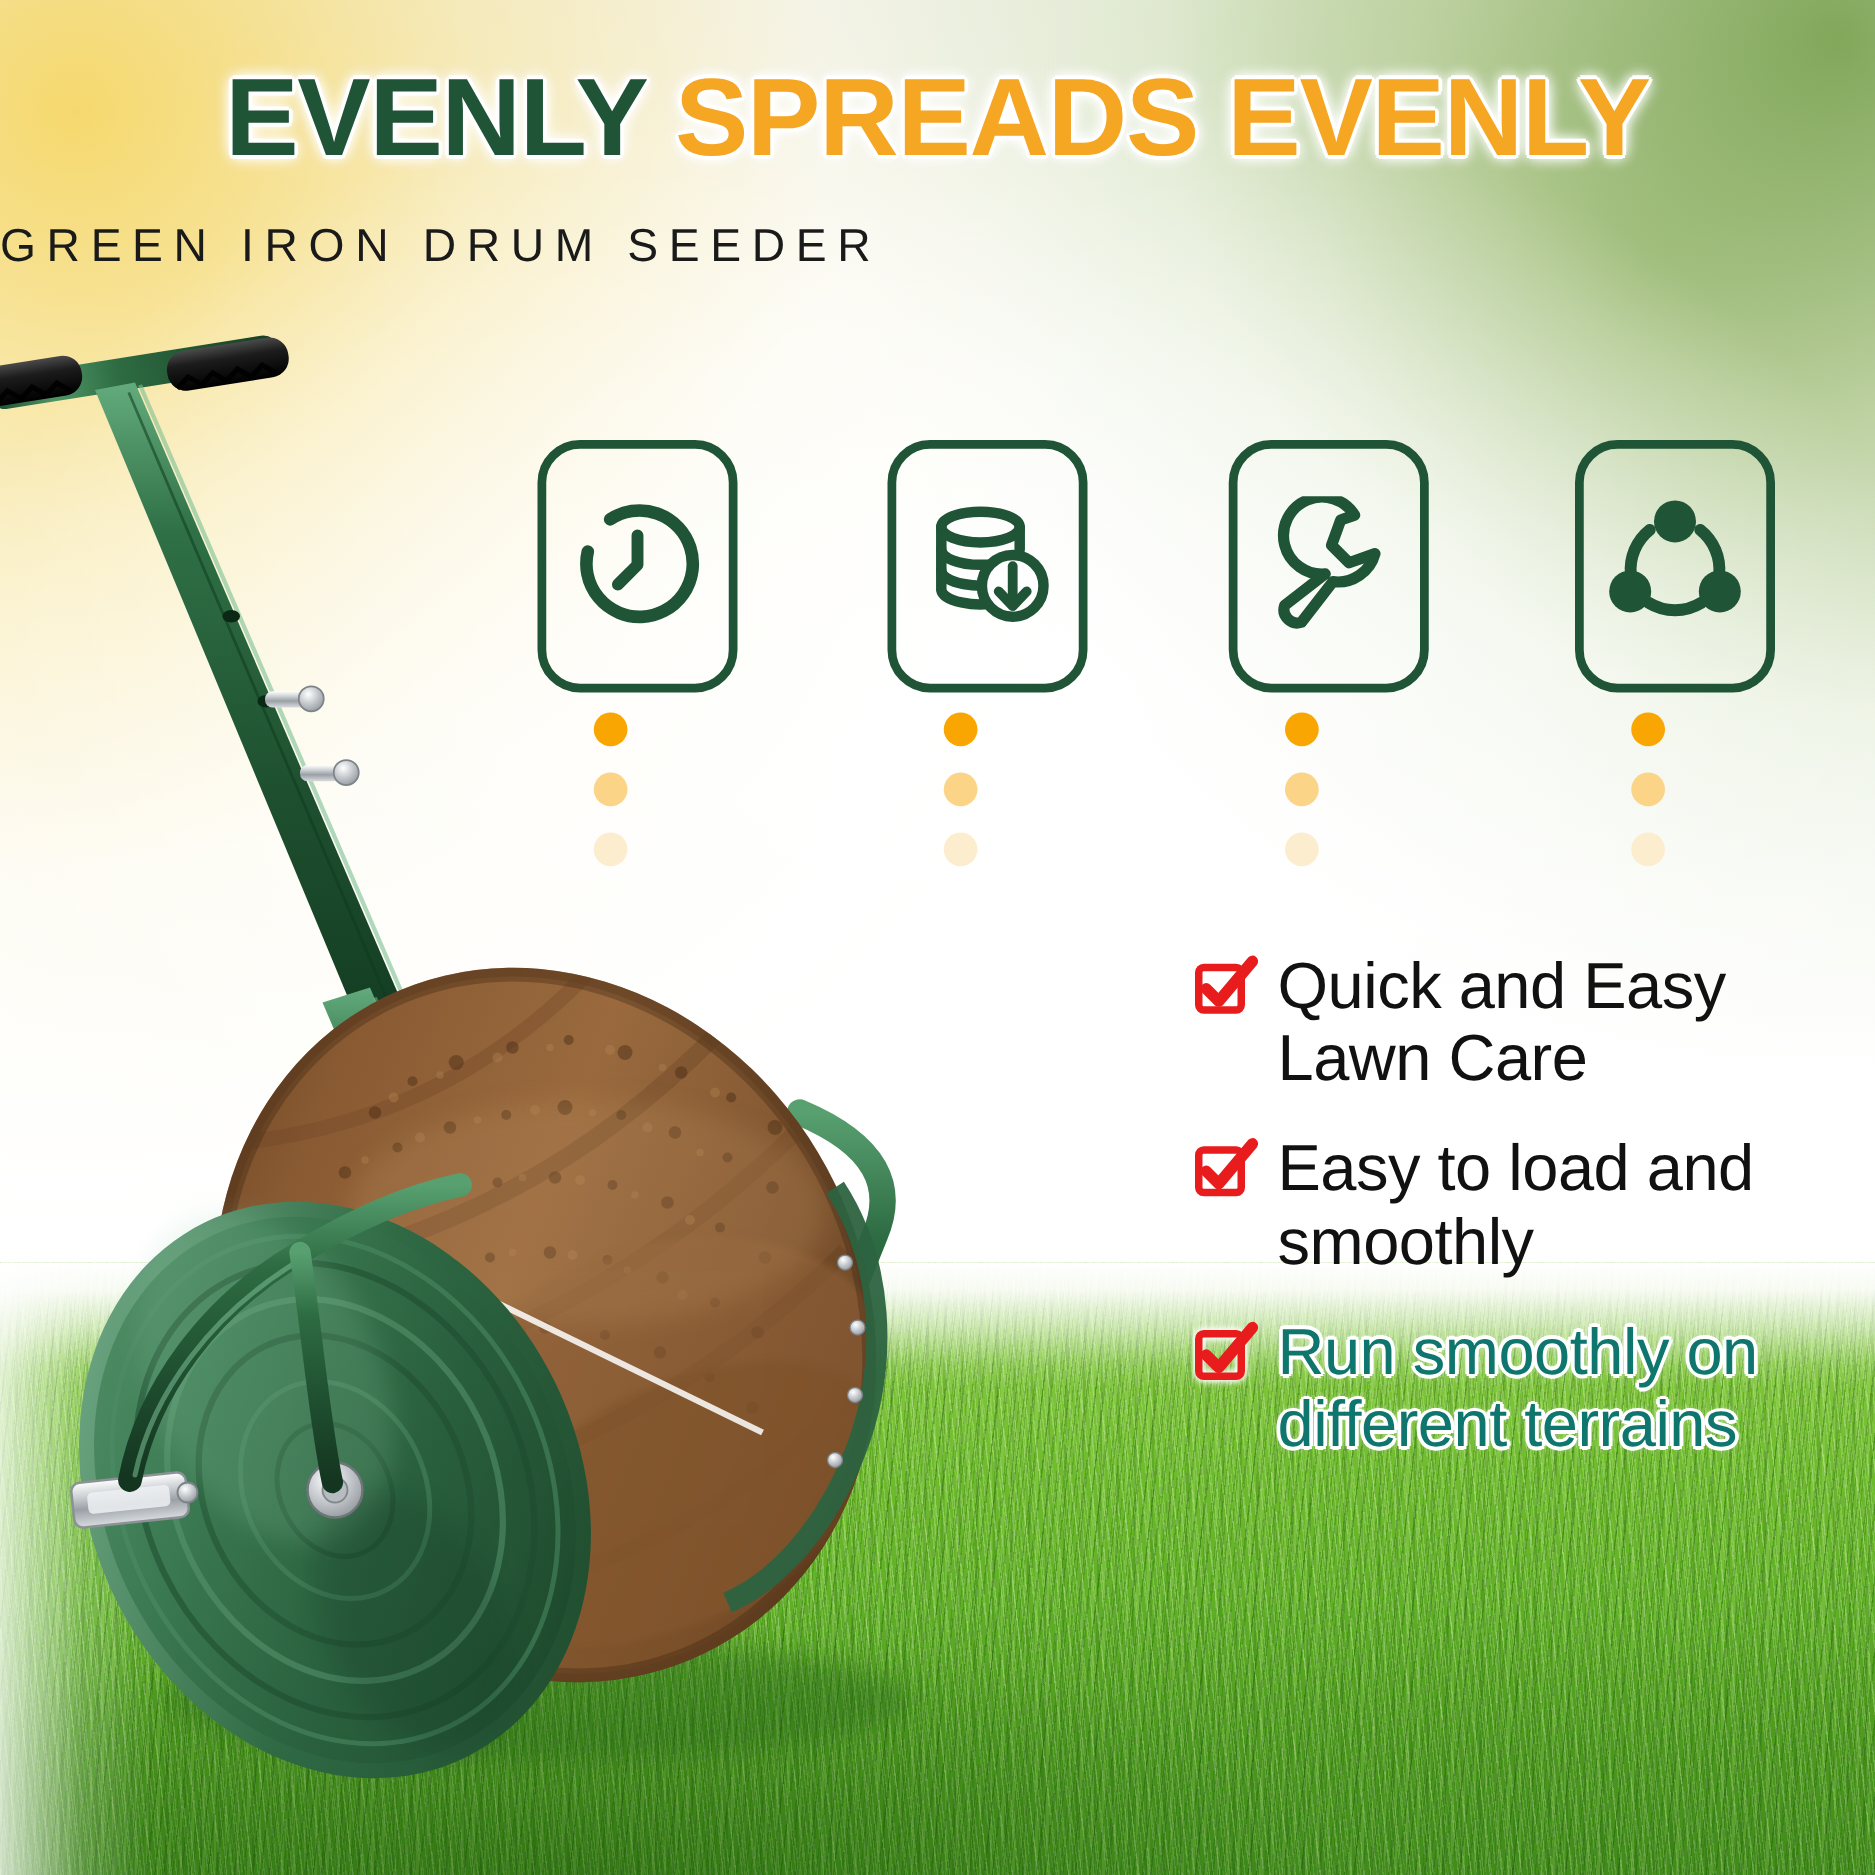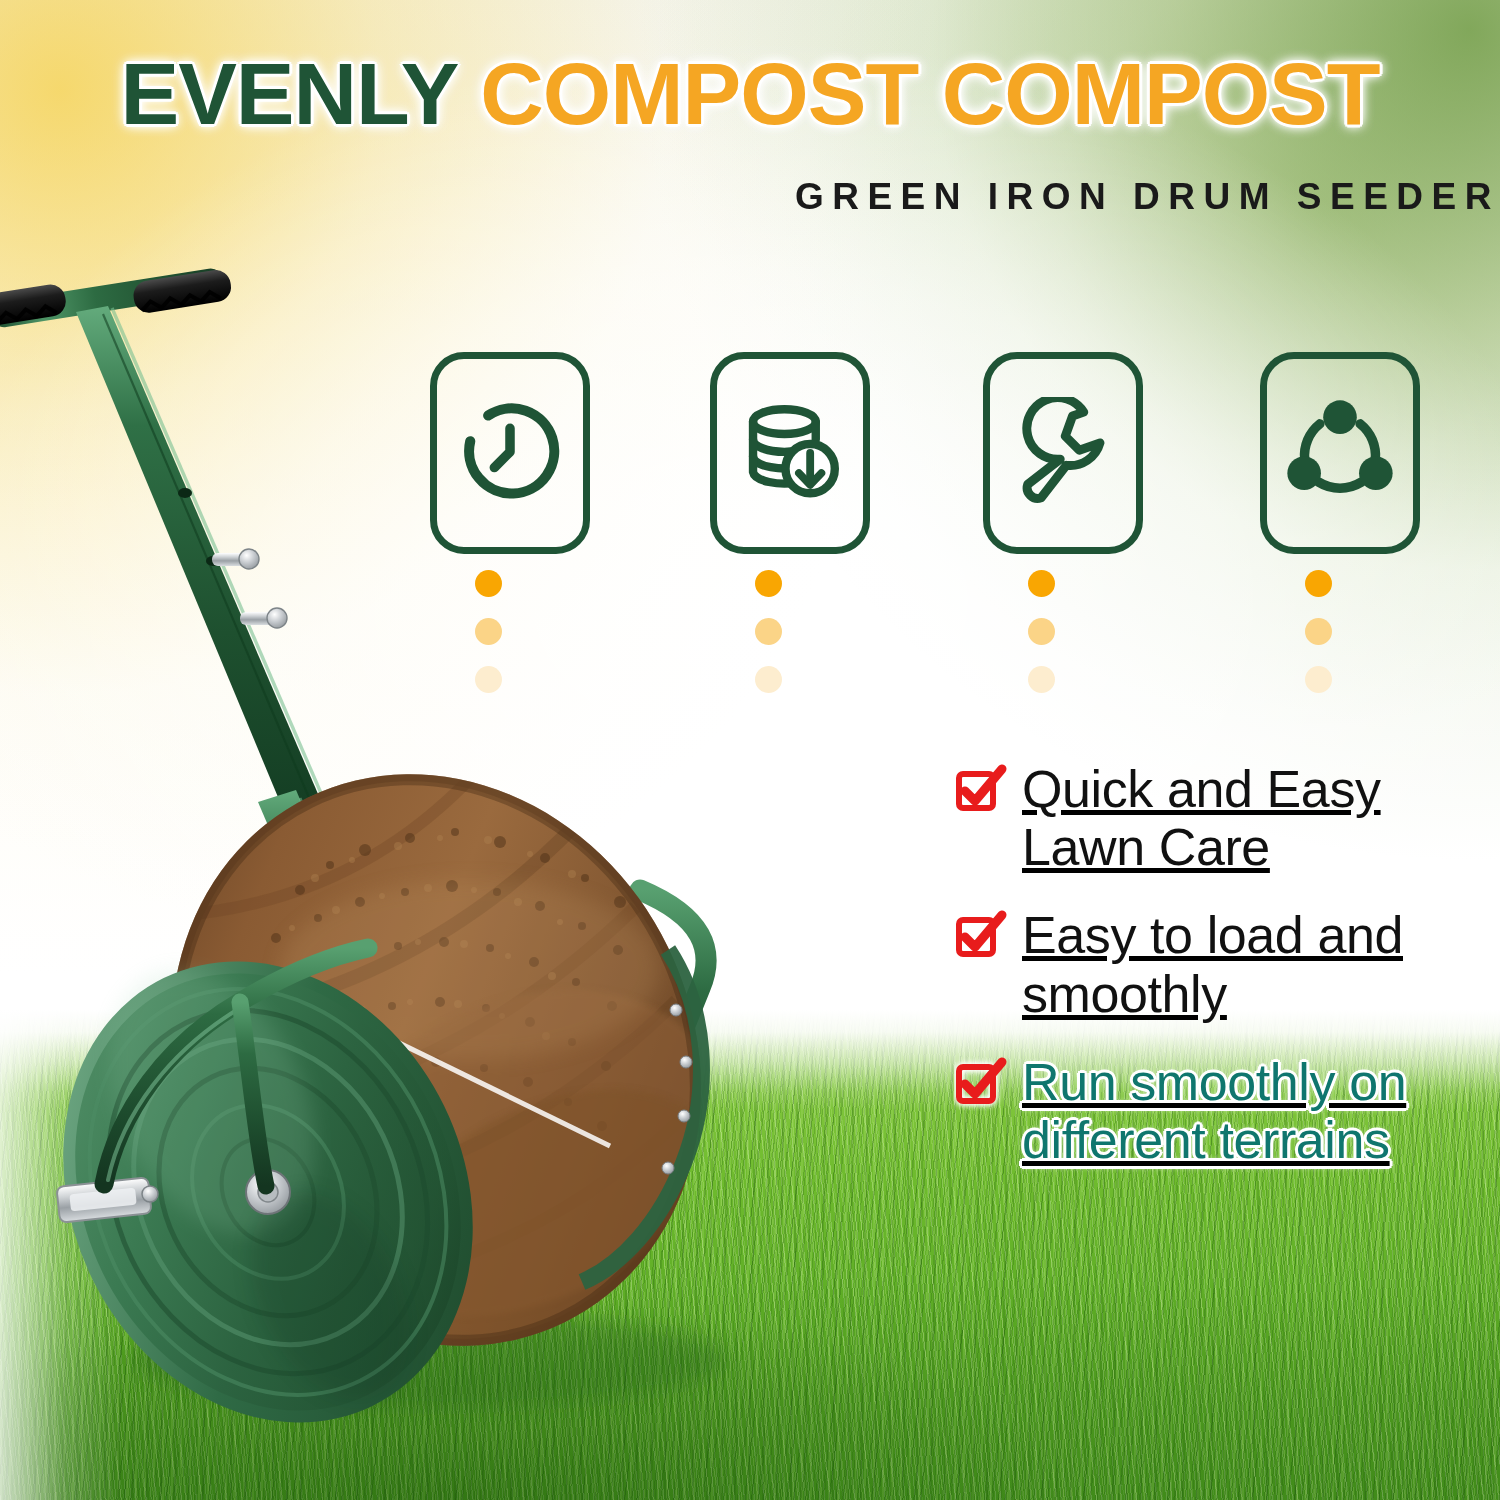--- a/index.html
+++ b/index.html
@@ -86,22 +86,22 @@
     text-shadow:
       0 0 14px #fff, 0 0 14px #fff, 0 0 10px #fff,
       2px 2px 0 #fff, -2px 2px 0 #fff, 2px -2px 0 #fff, -2px -2px 0 #fff,
       3px 0 0 #fff, -3px 0 0 #fff, 0 3px 0 #fff, 0 -3px 0 #fff;
   }
   .hl-green { color:#1F5436; }
   .hl-orange { color:#F5A623; }
 
   .subtitle {
     position:absolute; left:0; right:0; top:176px;
-    text-align:right;
-    font-size:37px; font-weight:700;
+    text-align:left;
+    font-size:37px; font-weight:400;
     letter-spacing:8.5px;
     color:#1a1a1a;
     white-space:nowrap;
   }
 
   
   .icon-row {
     position:absolute; left:430px; top:352px;
     width:1055px; height:210px;
   }
@@ -130,21 +130,20 @@
   .dot.d3 { background:#FDEDCF; }
 
   
   .bullets {
     position:absolute; left:958px; top:760px;
     width:530px;
   }
   .bullet {
     display:flex; align-items:flex-start;
     margin-bottom:30px;
-    text-decoration:underline;
   }
   .cb {
     flex:0 0 auto;
     width:46px; height:46px;
     position:relative;
     margin-right:18px;
     margin-top:10px;
   }
   .cb svg { position:absolute; left:-4px; top:-10px; }
   .b-text {
@@ -180,21 +179,21 @@
     <div class="grass-base"></div>
     <div class="grass-tex"></div>
     <div class="grass-blades"></div>
     <div class="grass-shade"></div>
     <div class="grass-fade-top"></div>
     <div class="grass-fade-left"></div>
   </div>
 
   <div class="headline">
     <span class="hl-green">EVENLY</span>
-    <span class="hl-orange">COMPOST COMPOST</span>
+    <span class="hl-orange">SPREADS EVENLY</span>
   </div>
   <div class="subtitle">GREEN IRON DRUM SEEDER</div>
 
   <div class="icon-row">
 
     <div class="icon-col" style="left:0px;">
       <div class="icon-card">
         <svg width="112" height="112" viewBox="0 0 100 100">
           <path d="M30.5 16.5 A38 38 0 1 1 14.5 39.5" fill="none" stroke="#1F5436" stroke-width="9" stroke-linecap="round"></path>
           <path d="M50 28 L50 49 L36 63" fill="none" stroke="#1F5436" stroke-width="8.5" stroke-linecap="round" stroke-linejoin="round"></path>

